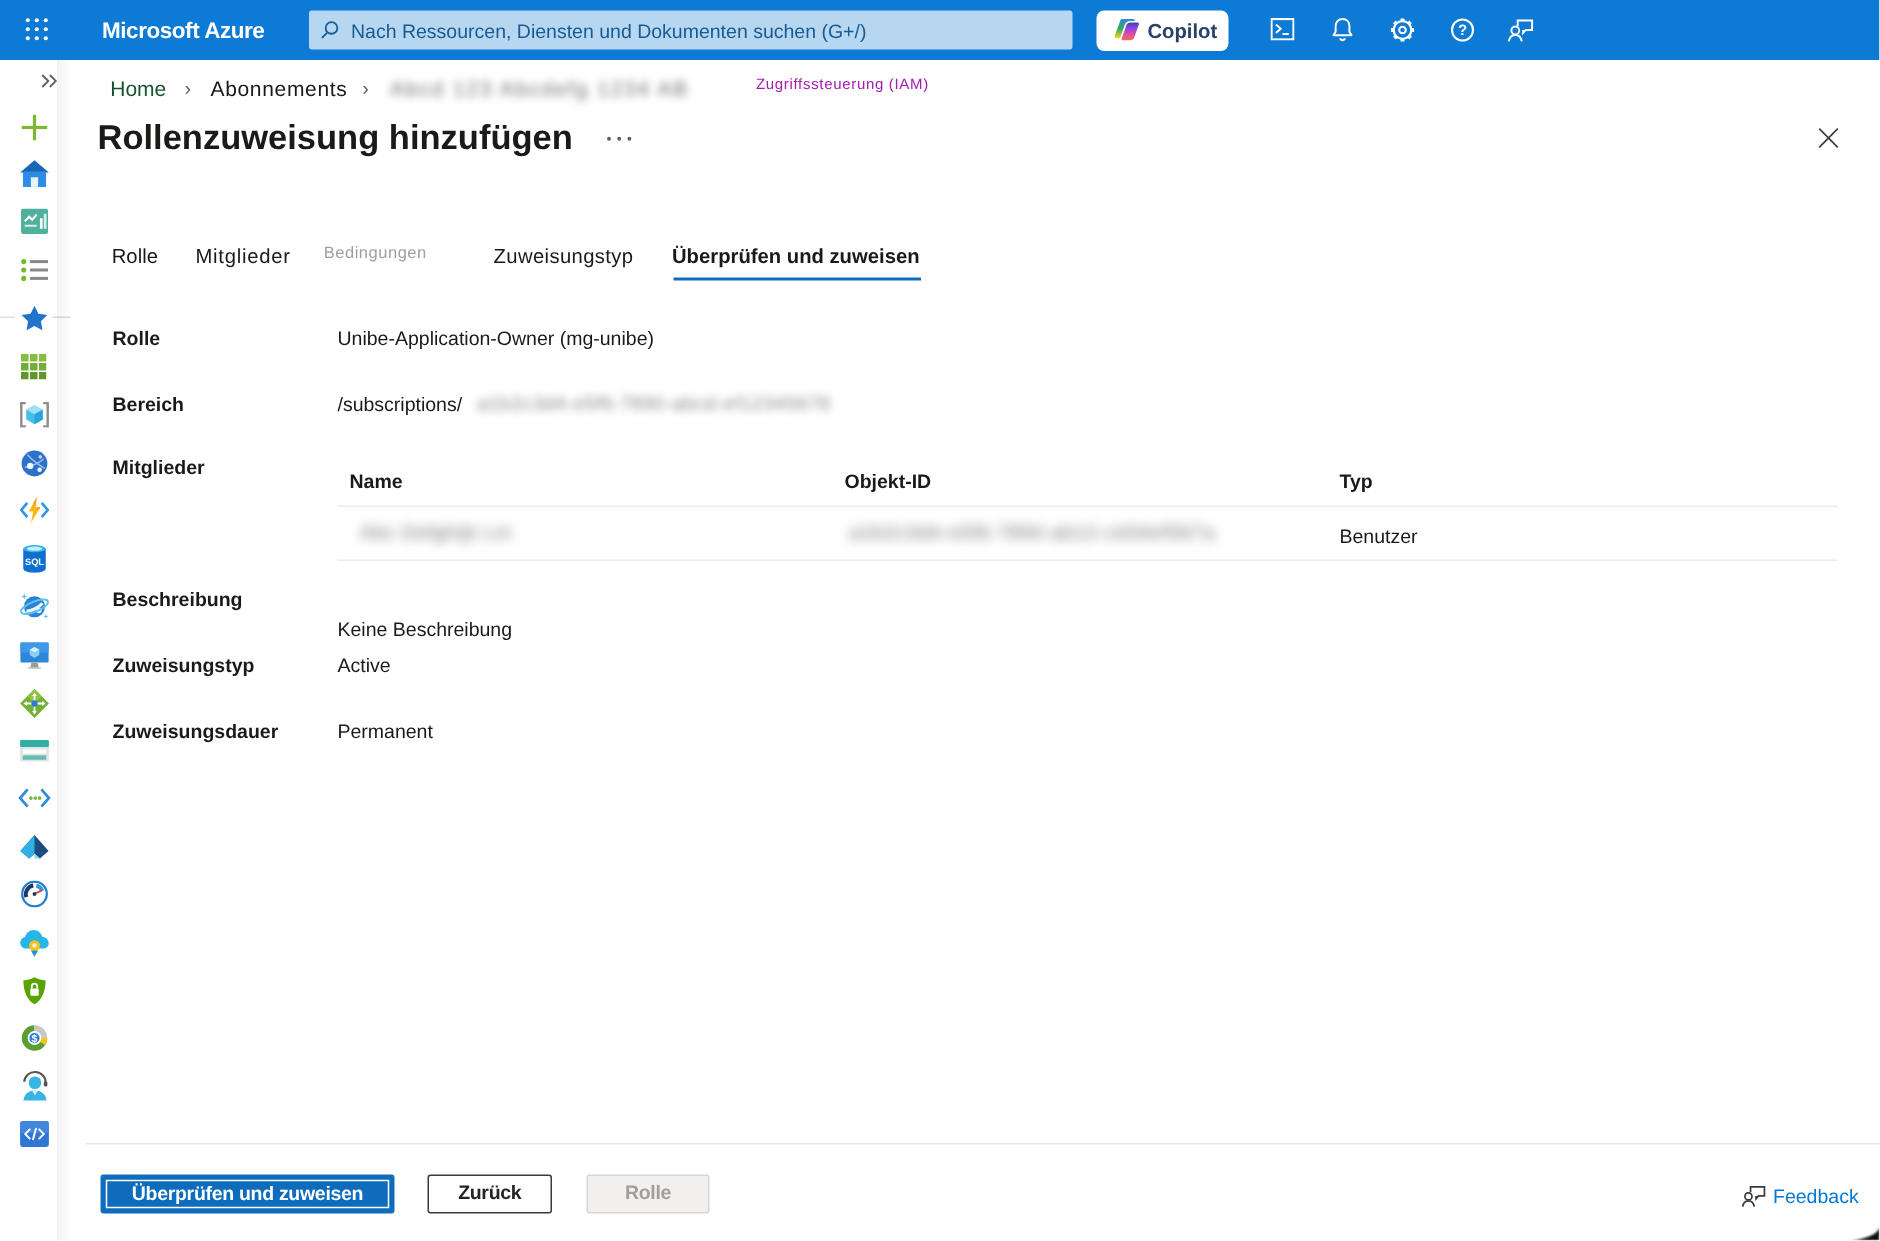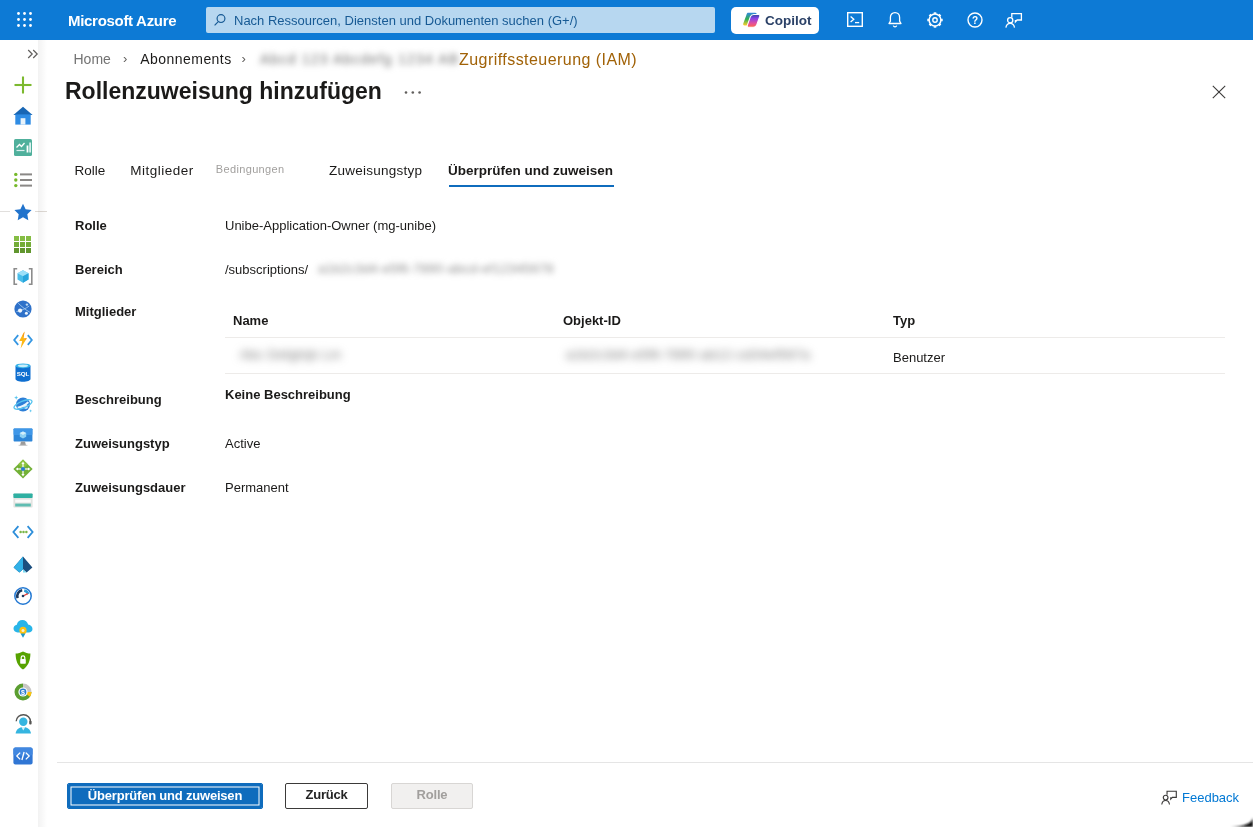--- a/index.html
+++ b/index.html
@@ -297,26 +297,26 @@
   <rect x="0.4" y="0.4" width="19.2" height="17.2" rx="2" fill="#3076d4"></rect>
   <rect x="0.4" y="0.4" width="19.2" height="8" rx="2" fill="#4187e0"></rect>
   <g fill="none" stroke="#ffffff" stroke-width="1.3">
     <polyline points="7.2,5.6 3.8,9 7.2,12.4"></polyline>
       <polyline points="12.8,5.6 16.2,9 12.8,12.4"></polyline>
     <line x1="11.1" y1="5" x2="8.9" y2="13"></line>
   </g>
 </svg>
 <div class="abs" style="left:38px;top:40px;width:9px;height:787px;background:linear-gradient(to right,rgba(0,0,0,0.05),rgba(0,0,0,0));"></div>
 
-<div class="abs" style="left:73.5px;top:51px;font-size:14px;color:#737373;">Home</div>
+<div class="abs" style="left:73.5px;top:51px;font-size:14px;color:#14532d;">Home</div>
 <div class="abs" style="left:123px;top:51px;font-size:13px;color:#605e5c;">›</div>
 <div class="abs" style="left:140.3px;top:51px;font-size:14px;letter-spacing:0.45px;color:#1b1a19;">Abonnements</div>
 <div class="abs" style="left:241.5px;top:51px;font-size:13px;color:#605e5c;">›</div>
 <div class="abs blur" style="left:260px;top:51px;font-size:14px;letter-spacing:1.2px;color:#6f6f6f;">Abcd 123 Abcdefg 1234 AB</div>
-<div class="abs" style="left:459px;top:51px;font-size:16px;letter-spacing:0.45px;color:#a16207;">Zugriffssteuerung (IAM)</div>
+<div class="abs" style="left:504px;top:51px;font-size:10px;letter-spacing:0.45px;color:#a21caf;">Zugriffssteuerung (IAM)</div>
 
 <div class="abs" style="left:65px;top:77.5px;font-size:23px;font-weight:bold;color:#1b1a19;text-align:center;">Rollenzuweisung hinzufügen</div>
 <svg class="abs" style="left:403px;top:88px;" width="20" height="8" viewBox="0 0 20 8">
   <g fill="#605e5c">
       <circle cx="3" cy="4.5" r="1.3"></circle>
       <circle cx="9.8" cy="4.5" r="1.3"></circle>
       <circle cx="16.6" cy="4.5" r="1.3"></circle>
     </g>
 </svg>
 
@@ -343,21 +343,21 @@
 <div class="abs lbl" style="left:75px;top:304px;">Mitglieder</div>
 <div class="abs" style="left:233px;top:312.5px;font-size:13px;font-weight:bold;color:#1b1a19;">Name</div>
 <div class="abs" style="left:563px;top:312.5px;font-size:13px;font-weight:bold;color:#1b1a19;">Objekt-ID</div>
 <div class="abs" style="left:893px;top:312.5px;font-size:13px;font-weight:bold;color:#1b1a19;">Typ</div>
 <div class="abs" style="left:225px;top:337px;width:1000px;height:1px;background:#edebe9;"></div>
 <div class="abs" style="left:225px;top:373px;width:1000px;height:1px;background:#edebe9;"></div>
 <div class="abs" style="left:240px;top:347px;font-size:13px;letter-spacing:0.45px;color:#6f6f6f;filter:blur(4px);white-space:nowrap;">Abc Defghijk Lm</div>
 <div class="abs" style="left:566px;top:347px;font-size:13px;letter-spacing:0.55px;color:#6f6f6f;filter:blur(4px);white-space:nowrap;">a1b2c3d4-e5f6-7890-ab12-cd34ef567a</div>
 <div class="abs val" style="left:893px;top:350px;">Benutzer</div>
 <div class="abs lbl" style="left:75px;top:392px;">Beschreibung</div>
-<div class="abs val" style="left:225px;top:387px;font-weight:bold;">Keine Beschreibung</div>
+<div class="abs val" style="left:225px;top:412px;">Keine Beschreibung</div>
 <div class="abs lbl" style="left:75px;top:436px;">Zuweisungstyp</div>
 <div class="abs val" style="left:225px;top:436px;">Active</div>
 <div class="abs lbl" style="left:75px;top:480px;">Zuweisungsdauer</div>
 <div class="abs val" style="left:225px;top:480px;">Permanent</div>
 
 <div class="abs" style="left:57px;top:762px;width:1196px;height:1px;background:#e5e5e5;"></div>
 <div class="abs" style="left:67px;top:783px;width:194px;height:24px;background:#0f6cbd;border:1px solid #0f6cbd;border-radius:2px;box-shadow:inset 0 0 0 2.5px #0f6cbd, inset 0 0 0 3.5px #ffffff;text-align:center;line-height:23px;font-size:13px;font-weight:bold;letter-spacing:-0.2px;color:#ffffff;">Überprüfen und zuweisen</div>
 <div class="abs" style="left:285px;top:783px;width:81px;height:24px;background:#ffffff;border:1px solid #3b3a39;border-radius:2px;text-align:center;line-height:22px;font-size:13px;font-weight:bold;letter-spacing:-0.2px;color:#242424;">Zurück</div>
 <div class="abs" style="left:391px;top:783px;width:80px;height:24px;background:#f1f0ef;border:1px solid #d8d6d4;border-radius:2px;text-align:center;line-height:22px;font-size:13px;font-weight:bold;letter-spacing:-0.2px;color:#a19f9d;">Rolle</div>
 

